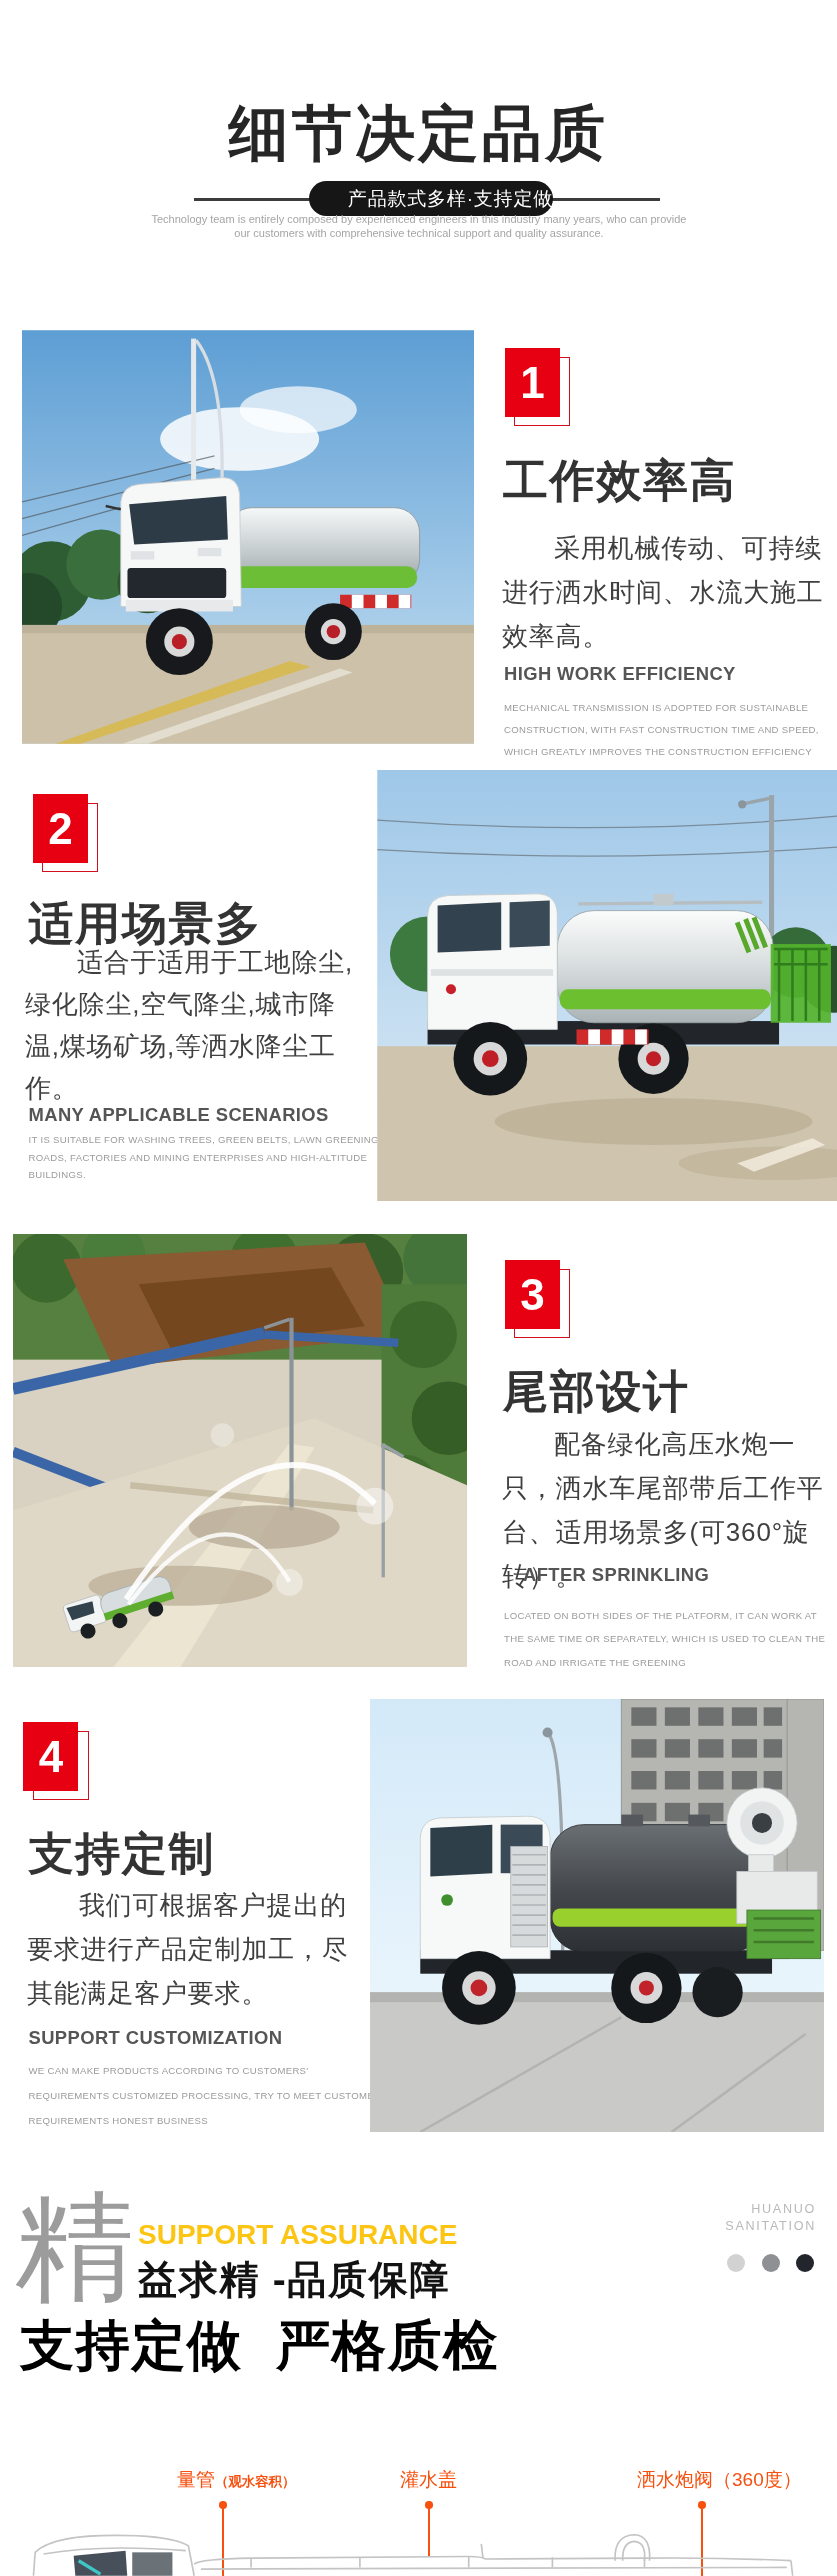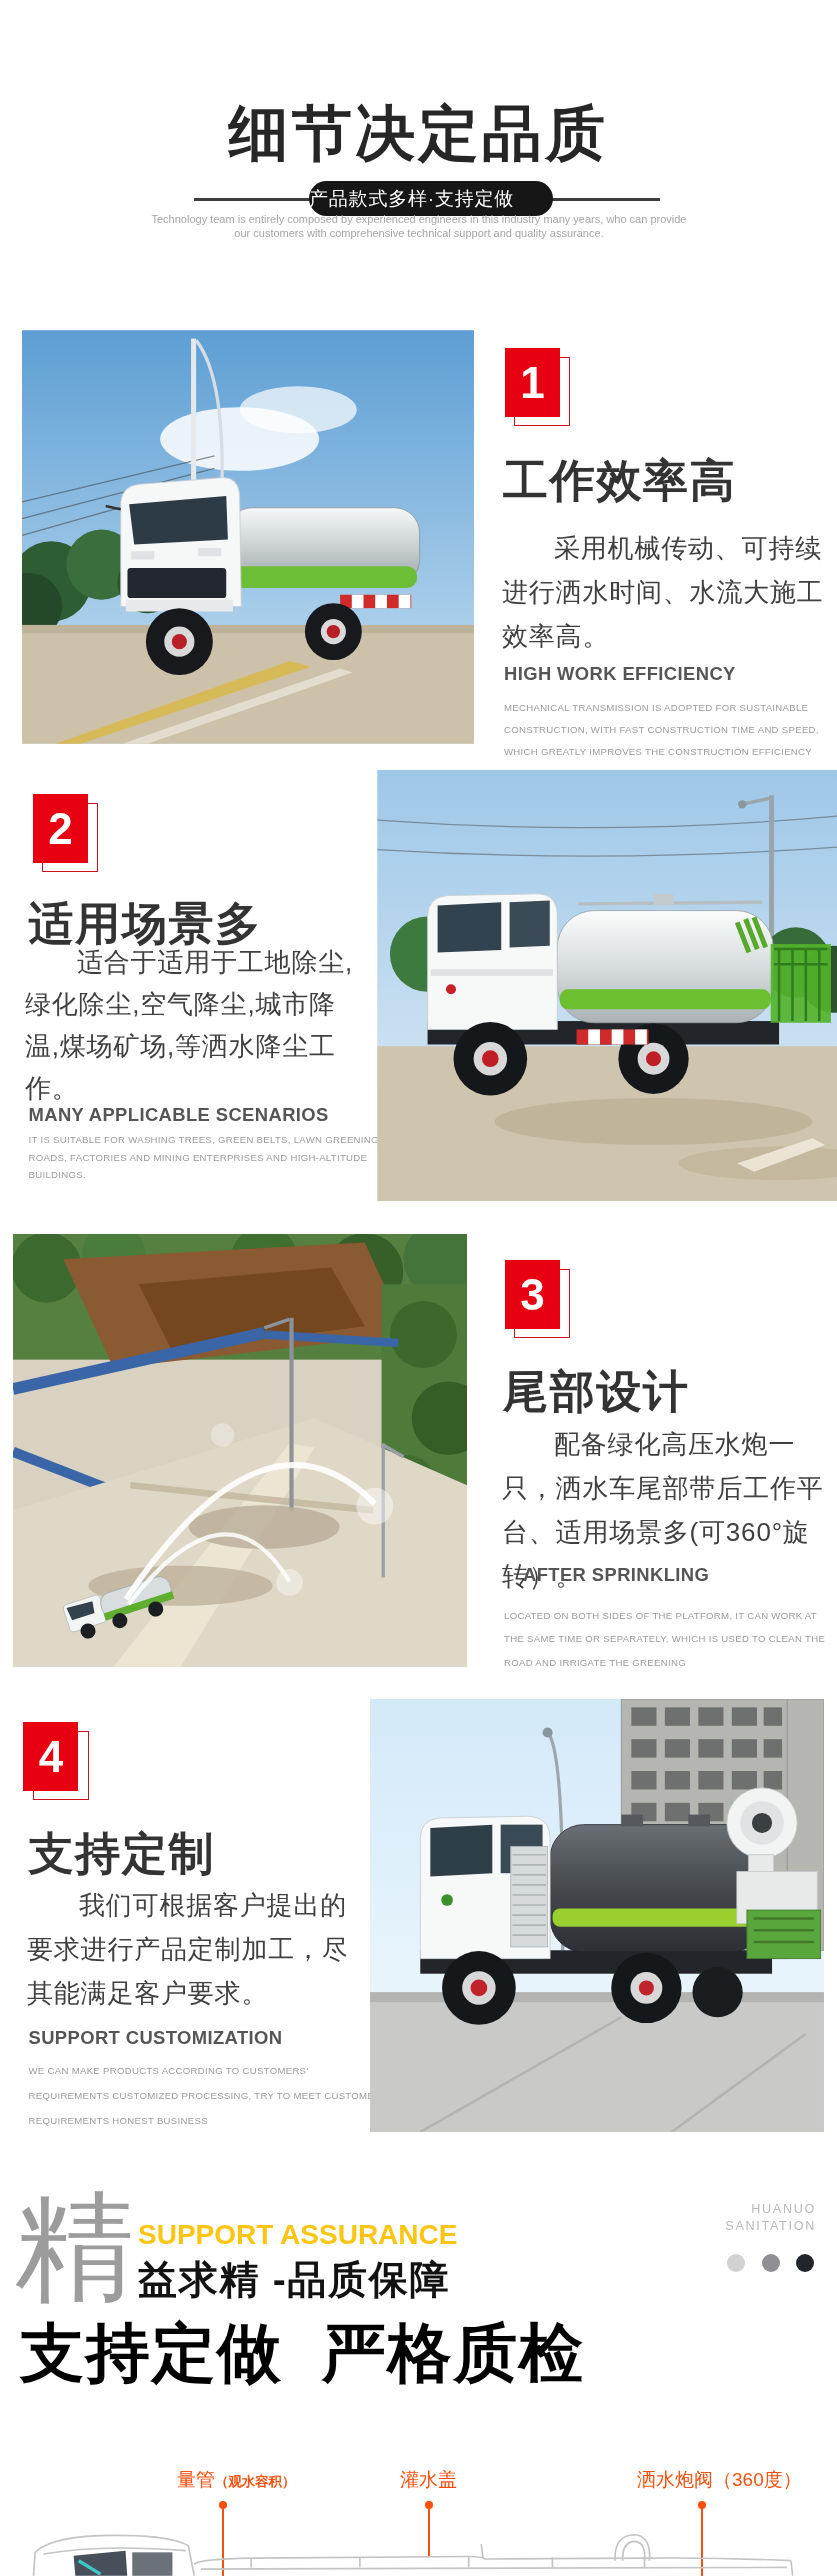--- a/index.html
+++ b/index.html
@@ -5,21 +5,21 @@
   html,body{margin:0;padding:0;background:#ffffff;}
   .page{position:relative;width:837px;height:2576px;background:#fff;overflow:hidden;
         font-family:"Liberation Sans","DejaVu Sans",sans-serif;color:#333;}
   .abs{position:absolute;}
 
   
   .hdr-title{left:0;top:94px;width:837px;text-align:center;font-size:60px;font-weight:800;
              color:#262626;letter-spacing:3.3px;}
   .hdr-rule{top:198px;left:194px;width:466px;height:2.5px;background:#3c3c3c;}
   .hdr-pill{top:181px;left:309px;width:244px;height:35px;background:#161616;border-radius:17.6px;
-            color:#fff;font-size:19px;letter-spacing:0.8px;text-align:left;line-height:35px;}
+            color:#fff;font-size:19px;letter-spacing:0.8px;text-align:right;line-height:35px;}
   .hdr-sub{top:212px;left:126px;width:586px;text-align:center;font-size:11px;line-height:14.2px;
            color:#a5a5a5;}
 
   
   .badge{width:55px;height:69px;}
   .badge .back{position:absolute;left:9.2px;top:9.2px;width:54px;height:67px;background:#fff;
                border:1.7px solid #d30f1e;}
   .badge .front{position:absolute;left:0;top:0;width:55px;height:69px;background:#e60012;
                 color:#fff;font-size:44px;font-weight:700;display:flex;align-items:center;
                 justify-content:center;}
@@ -35,21 +35,21 @@
   
   .jing{left:15px;top:2187px;font-size:119px;font-weight:300;color:#9c9c9c;line-height:1;}
   .qa-en{left:138px;top:2219px;font-size:28px;font-weight:700;color:#fdc513;letter-spacing:0;}
   .qa-cn{left:138px;top:2253px;font-size:39px;font-weight:600;color:#121212;letter-spacing:1.7px;}
   .brand{top:2201px;left:586px;width:230px;text-align:right;font-size:12.6px;line-height:17px;
          color:#b9b9b9;letter-spacing:1.7px;}
   .dot{width:18.4px;height:18.4px;border-radius:50%;top:2254px;}
   .dot1{left:727px;background:#d2d2d2;}
   .dot2{left:762px;background:#8f9094;}
   .dot3{left:796px;background:#22252c;}
-  .headline{left:20px;top:2310px;font-size:64px;font-weight:800;color:#000;letter-spacing:1.7px;
+  .headline{left:20px;top:2310px;font-size:54px;font-weight:800;color:#000;letter-spacing:1.7px;
             white-space:pre;}
 
   
   .dg-label{top:2467px;color:#f7500f;white-space:nowrap;}
   .dg-label .main{font-size:19px;font-weight:400;}
   .dg-label .sub{font-size:13.4px;font-weight:700;}
   .dg-dot{width:7.5px;height:7.5px;border-radius:50%;background:#f7500f;top:2501px;}
   .dg-line{width:1.7px;background:#f7500f;top:2508px;}
 </style>
 </head>

